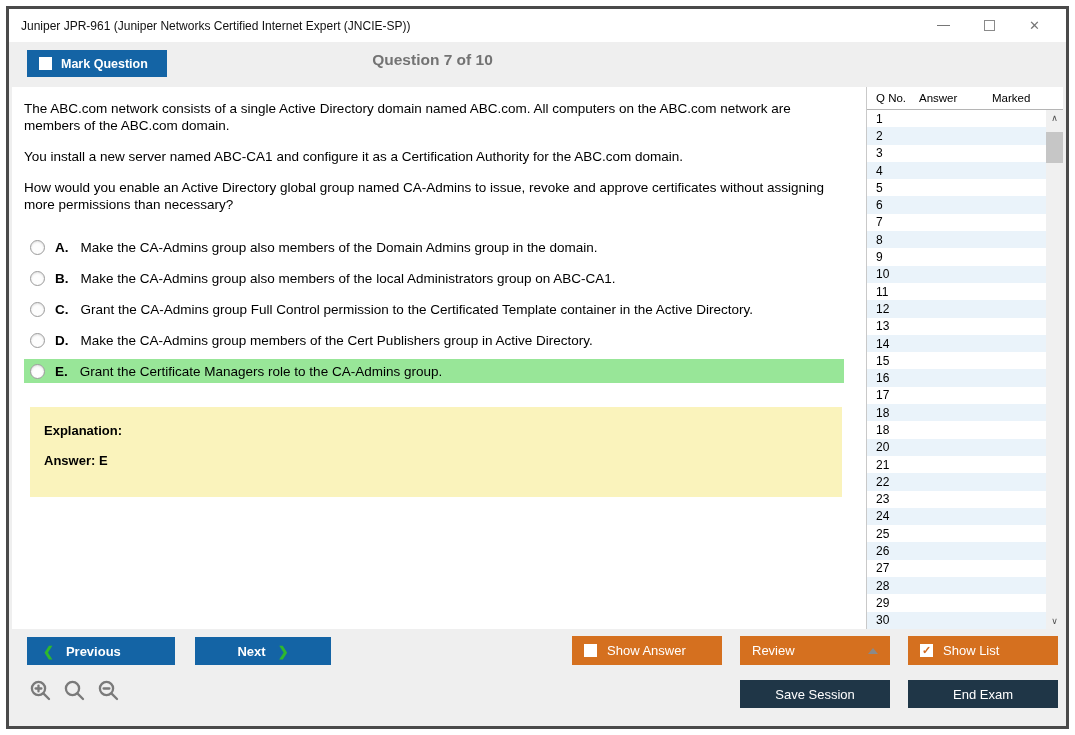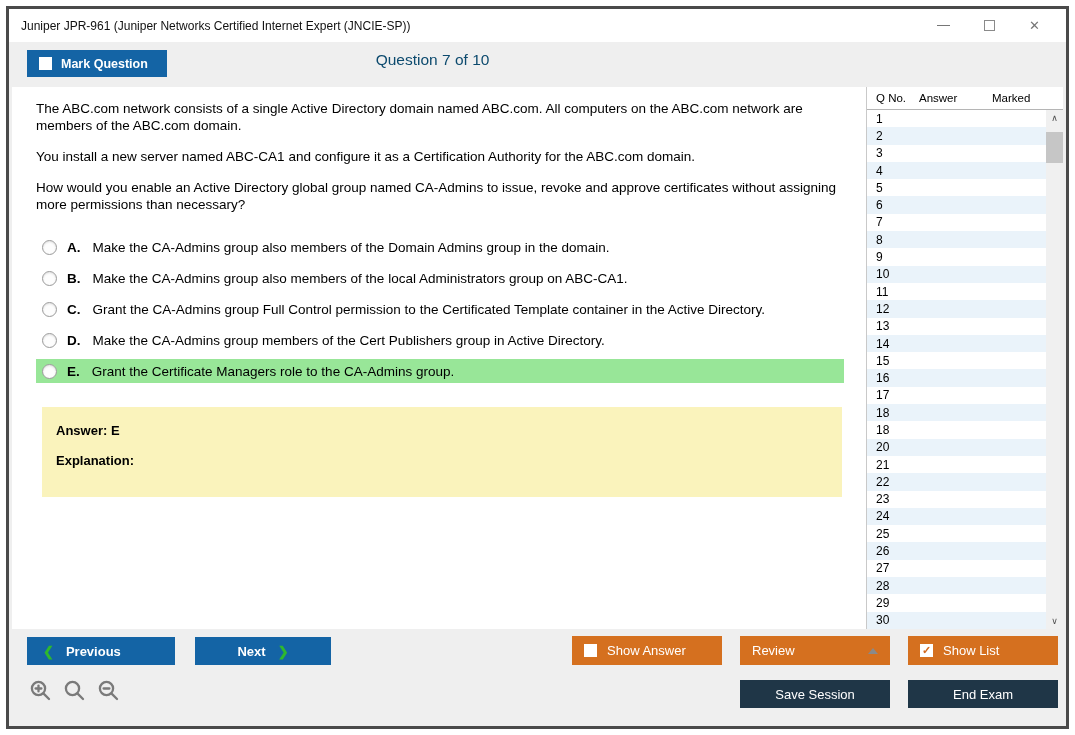--- a/index.html
+++ b/index.html
@@ -17,25 +17,25 @@
 
   
   .toolbar { height:45px; position:relative; background:#efefef; }
   .btn { border:none; cursor:pointer; font-family:"Liberation Sans", sans-serif; }
   .mark-btn { position:absolute; left:18px; top:8px; width:140px; height:27px; background:#1464a5;
               color:#fff; font-weight:bold; font-size:12.5px; display:flex; align-items:center;
               justify-content:flex-start; padding-left:12px; gap:9px; }
   .cb { width:13px; height:13px; background:#ffffff; display:inline-block; flex:0 0 auto;
         font-size:11px; line-height:13px; text-align:center; color:#d2691e; font-weight:bold; }
   .q-counter { position:absolute; left:0; right:210px; top:0; height:36px; display:flex;
-               align-items:center; justify-content:center; font-size:15.5px; font-weight:normal; color:#0c4a6e; }
+               align-items:center; justify-content:center; font-size:15.5px; font-weight:bold; color:#737373; }
 
   
   .content { position:absolute; left:3px; right:3px; top:78px; bottom:97px; background:#ffffff; display:flex; }
-  .question-pane { flex:1; padding:13px 8px 0 24px; overflow:hidden; }
+  .question-pane { flex:1; padding:13px 8px 0 12px; overflow:hidden; }
   .question-pane p { font-size:13.5px; color:#000; line-height:17px; margin-bottom:14px; }
 
   .options { margin-top:22px; margin-right:6px; }
   .option { height:24px; display:flex; align-items:center; gap:10px; margin-bottom:7px;
             padding-left:6px; font-size:13.5px; color:#000; cursor:pointer; }
   .option.highlighted { background:#98e698; }
   .radio { width:15px; height:15px; border-radius:50%; background:#fdfdfd; border:1.5px solid #9a9a9a;
            flex:0 0 auto; box-shadow: inset 0 1px 2px rgba(0,0,0,0.12); }
   .opt-letter { font-weight:bold; margin-right:2px; }
 
@@ -134,22 +134,22 @@
             <span>Make the CA-Admins group members of the Cert Publishers group in Active Directory.</span>
           </div>
           <div class="option highlighted">
             <span class="radio"></span>
             <span class="opt-letter">E.</span>
             <span>Grant the Certificate Managers role to the CA-Admins group.</span>
           </div>
         </div>
 
       <div class="answer-box">
+        <div>Explanation:</div>
         <div>Answer: E</div>
-        <div>Explanation:</div>
       </div>
     </div>
 
     <div class="list-pane">
       <div class="list-header">
         <span class="col-q">Q No.</span>
         <span class="col-a">Answer</span>
         <span class="col-m">Marked</span>
       </div>
       <div class="list-body">

